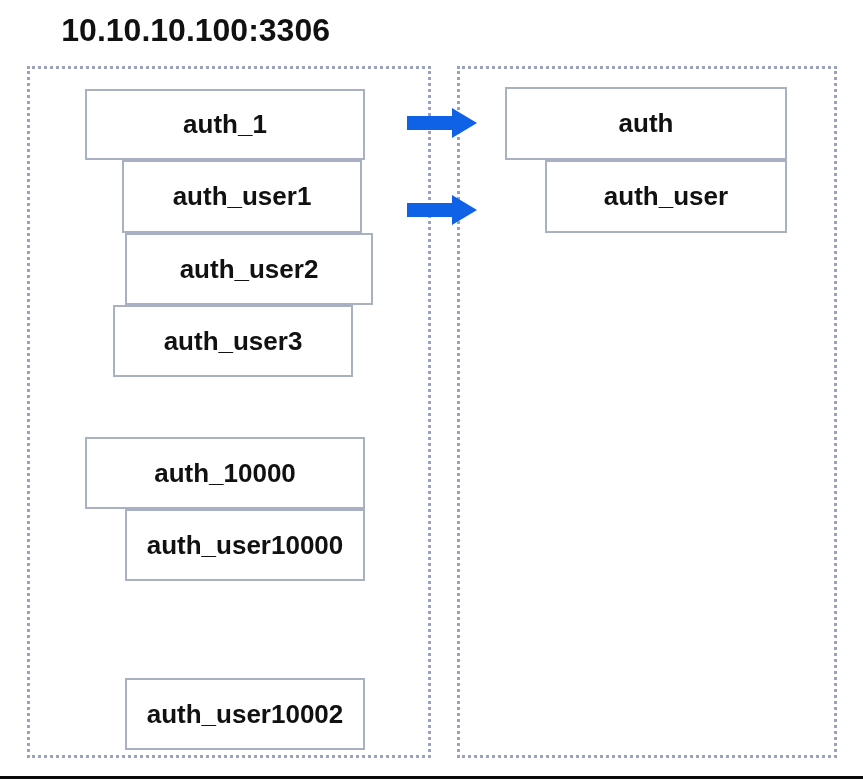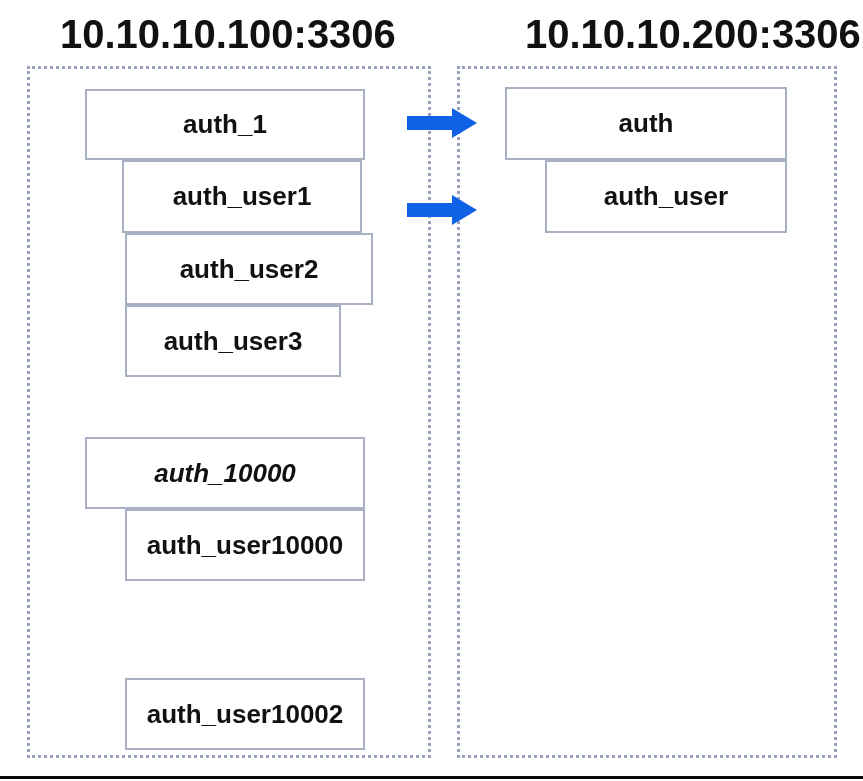--- a/index.html
+++ b/index.html
@@ -14,21 +14,21 @@
   .canvas {
     position: relative;
     width: 863px;
     height: 781px;
     background: #ffffff;
     font-family: "Liberation Sans", sans-serif;
     overflow: hidden;
   }
   .server-title {
     position: absolute;
-    font-size: 40px;
+    font-size: 32px;
     font-weight: bold;
     color: var(--text-color);
     text-align: right;
     white-space: nowrap;
     letter-spacing: 0px;
   }
   .dashed-container {
     position: absolute;
     border: 3px dotted var(--dashed-border);
     background: transparent;
@@ -55,31 +55,30 @@
     height: 3px;
     background: var(--bottom-rule);
   }
 </style>
 </head>
 <body>
 
 <div class="canvas">
 
   <div class="server-title" style="left:60px; top:12px; width:270px;">10.10.10.100:3306</div>
-  <div class="server-title" style="left:525px; top:12px; width:290px;">10.10.10.200:3306</div>
 
   <div class="dashed-container" style="left:27px; top:66px; width:404px; height:692px;"></div>
   <div class="dashed-container" style="left:457px; top:66px; width:380px; height:692px;"></div>
 
   <div class="db-box" style="left:85px; top:89px; width:280px; height:71px;text-align:right;">auth_1</div>
   <div class="db-box" style="left:122px; top:160px; width:240px; height:73px;">auth_user1</div>
   <div class="db-box" style="left:125px; top:233px; width:248px; height:72px;">auth_user2</div>
-  <div class="db-box" style="left:125px; top:305px; width:216px; height:72px;">auth_user3</div>
+  <div class="db-box" style="left:113px; top:305px; width:240px; height:72px;">auth_user3</div>
 
-  <div class="db-box" style="left:85px; top:437px; width:280px; height:72px;font-style:italic;">auth_10000</div>
+  <div class="db-box" style="left:85px; top:437px; width:280px; height:72px;">auth_10000</div>
   <div class="db-box" style="left:125px; top:509px; width:240px; height:72px;">auth_user10000</div>
   <div class="db-box" style="left:125px; top:678px; width:240px; height:72px;">auth_user10002</div>
 
   <div class="db-box" style="left:505px; top:87px; width:282px; height:73px;">auth</div>
   <div class="db-box" style="left:545px; top:160px; width:242px; height:73px;text-align:right;">auth_user</div>
 
   <svg class="arrow-icon" style="left:407px; top:108px;" width="70" height="30" viewBox="0 0 70 30">
     <polygon points="0,8 45,8 45,0 70,15 45,30 45,22 0,22"></polygon>
   </svg>
   <svg class="arrow-icon" style="left:407px; top:195px;" width="70" height="30" viewBox="0 0 70 30">

